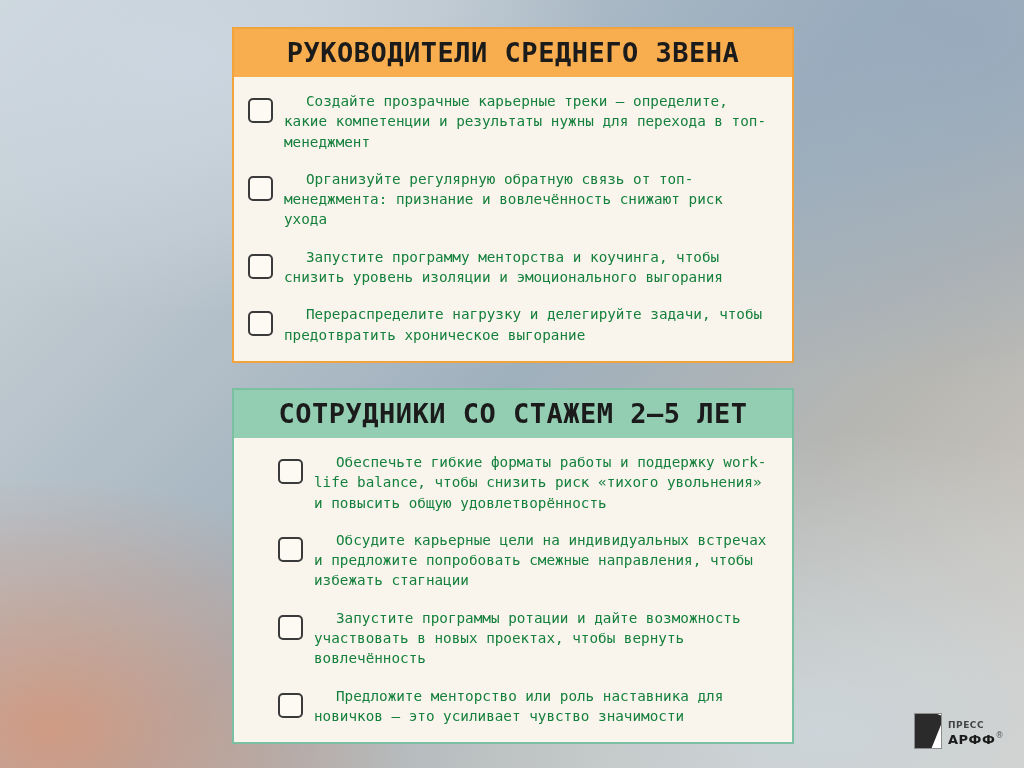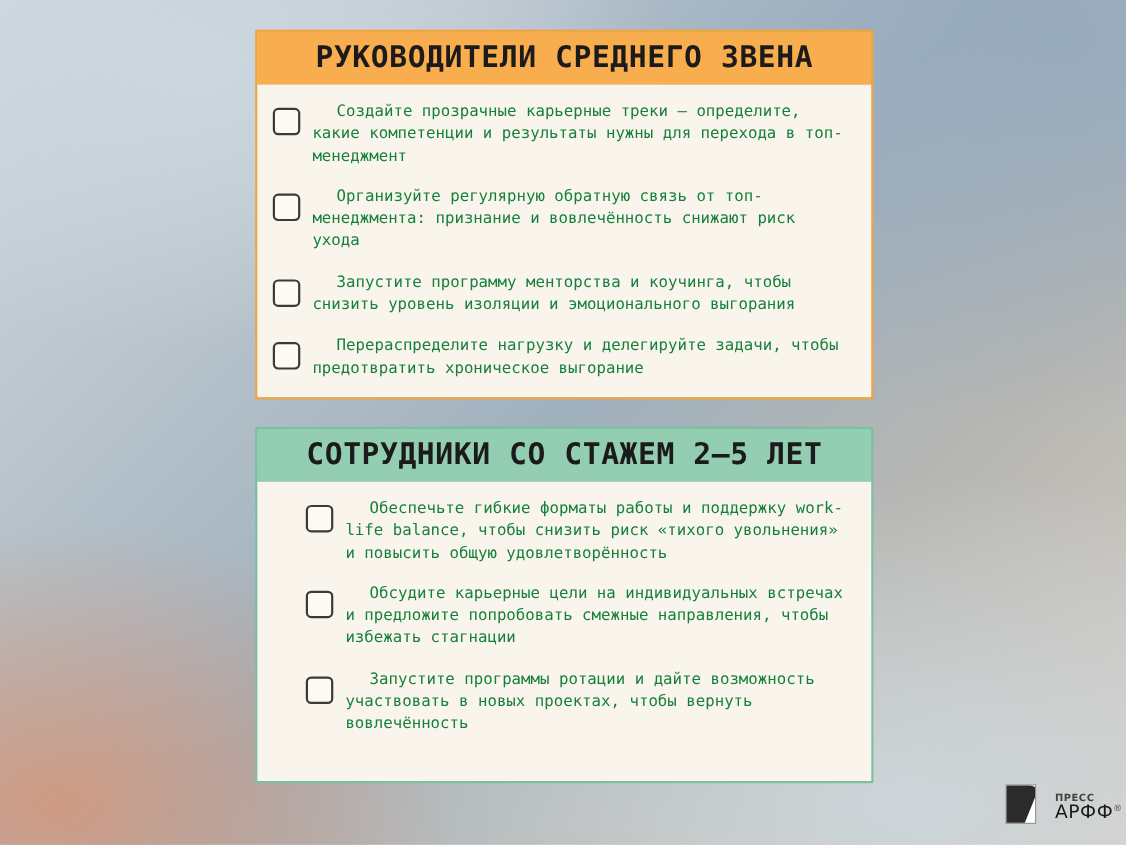--- a/index.html
+++ b/index.html
@@ -124,34 +124,34 @@
     content: "";
     position: absolute;
     left: -6px;
     top: -4px;
     width: 28px;
     height: 44px;
     background: #2b2b2b;
     transform: rotate(22deg);
   }
   #logo .logo-text {
-    margin-left: 17px;
+    margin-left: 6px;
     line-height: 1;
   }
   #logo .logo-top {
     font-family: "DejaVu Sans", sans-serif;
     font-size: 9px;
     font-weight: bold;
     color: #444;
     letter-spacing: 0.5px;
   }
   #logo .logo-bottom {
     font-family: "DejaVu Sans", sans-serif;
-    font-size: 17px;
-    font-weight: normal;
+    font-size: 13px;
+    font-weight: bold;
     color: #1a1a1a;
     letter-spacing: 0.5px;
   }
   #logo .logo-reg {
     font-size: 8px;
     vertical-align: super;
     color: #555;
   }
 </style>
 </head>
@@ -198,20 +198,24 @@
       <div class="item">
         <span class="checkbox"></span>
         <span class="item-text">Обсудите карьерные цели на индивидуальных встречах и предложите попробовать смежные направления, чтобы избежать стагнации</span>
       </div>
 
       <div class="item">
         <span class="checkbox"></span>
         <span class="item-text">Запустите программы ротации и дайте возможность участвовать в новых проектах, чтобы вернуть вовлечённость</span>
       </div>
 
+      <div class="item">
+        <span class="checkbox"></span>
+        <span class="item-text">Предложите менторство или роль наставника для новичков — это усиливает чувство значимости</span>
+      </div>
 
     </div>
   </section>
 
   <div id="logo">
     <span class="logo-mark"></span>
     <span class="logo-text">
       <span class="logo-top">ПРЕСС</span><br>
       <span class="logo-bottom">АРФФ</span><span class="logo-reg">®</span>
     </span>

